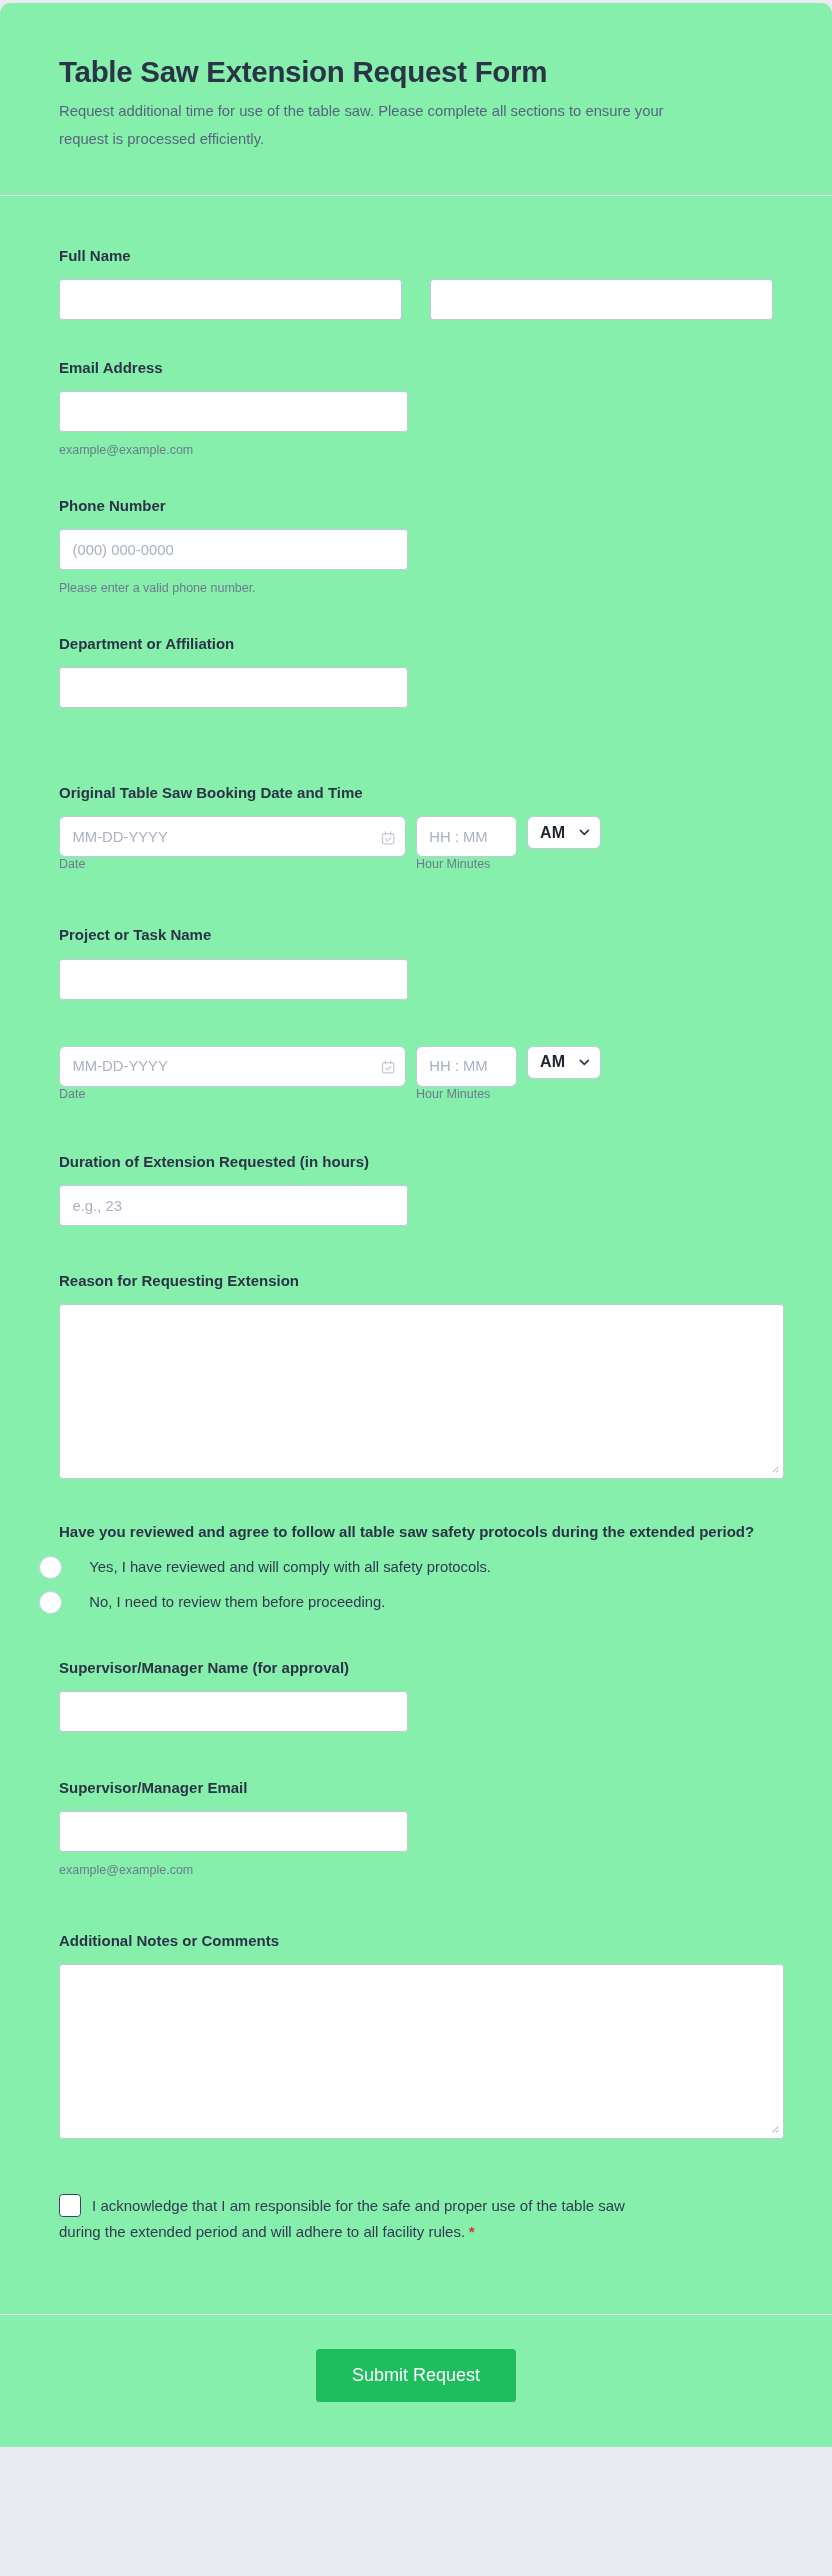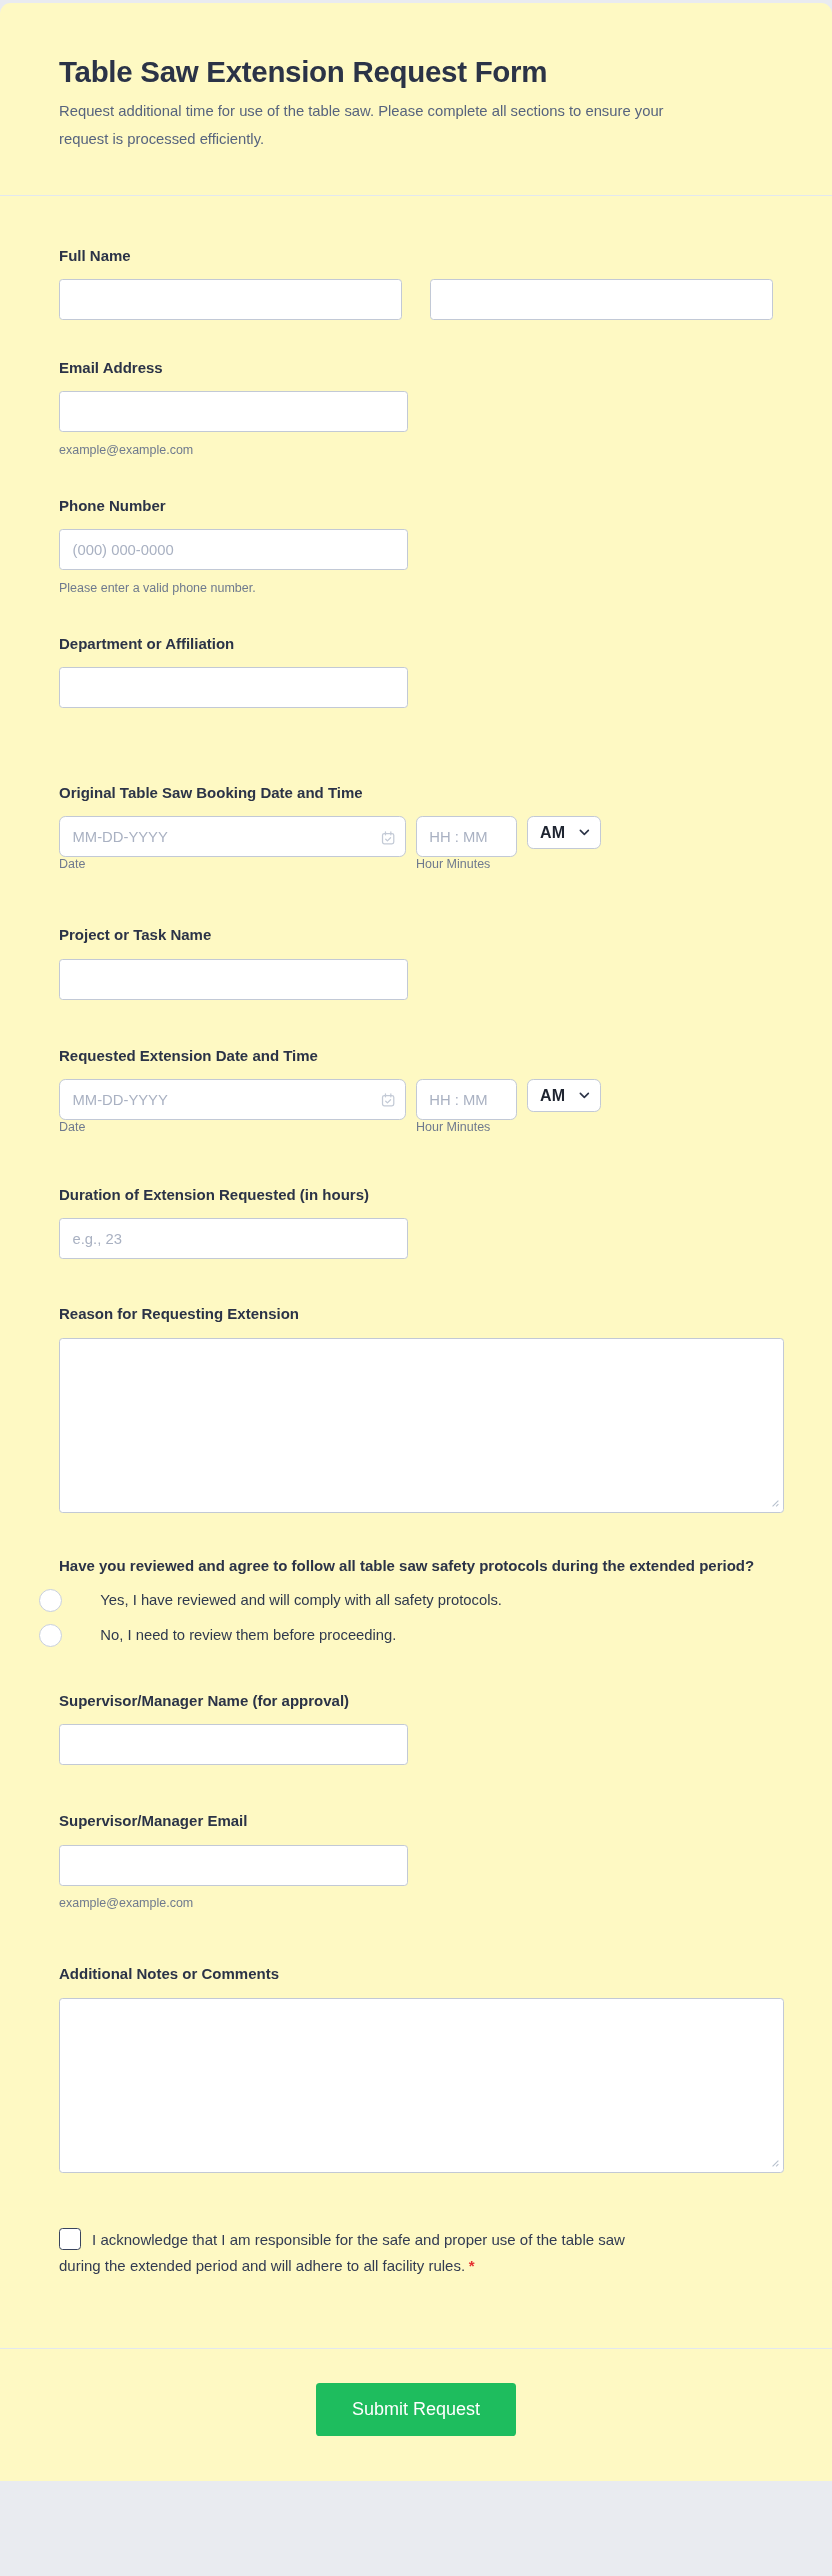--- a/index.html
+++ b/index.html
@@ -3,21 +3,21 @@
 <meta charset="utf-8">
 <style>
   html,body{margin:0;padding:0;}
   body{
     background:#e9ebf0;
     font-family:"Liberation Sans","DejaVu Sans",sans-serif;
     -webkit-font-smoothing:antialiased;
   }
   .page{width:832px;margin:0 auto;}
   .card{
-    width:832px;background:#fef9c3;margin-top:2.7px;
+    width:832px;background:#86efac;margin-top:2.7px;
     border-radius:10.7px 10.7px 0 0;padding-bottom:45px;
   }
   .header{padding:53px 59px 0 59px;}
   .form-title{
     margin:0;font-size:29.5px;line-height:32px;font-weight:700;
     color:#2b3347;letter-spacing:-0.3px;
   }
   .form-subtitle{
     margin:9px 0 0 0;font-size:14.8px;line-height:28px;
     color:#57647e;max-width:626px;
@@ -90,21 +90,21 @@
   .radio-list{margin-top:10.7px;}
   .radio-row{
     display:flex;align-items:center;margin-left:-19.7px;margin-bottom:9.8px;
     cursor:pointer;
   }
   .radio-circle{
     box-sizing:border-box;width:23px;height:23px;border:1.8px solid #c9d0dd;
     border-radius:50%;background:#fff;flex:0 0 auto;
   }
   .radio-label{
-    margin-left:38px;font-size:14.8px;line-height:25px;color:#2f394e;
+    margin-left:27px;font-size:14.8px;line-height:25px;color:#2f394e;
   }
 
   
   .ack-label{max-width:582px;font-size:15px;line-height:26px;color:#323b52;cursor:pointer;display:block;}
   .checkbox{
     box-sizing:border-box;display:inline-block;width:22.4px;height:22.4px;
     border:1.8px solid #39445e;border-radius:3.6px;background:#fff;
     vertical-align:-5.4px;margin-right:10.7px;cursor:pointer;
   }
   .req-star{color:#e53030;font-weight:700;margin-left:3.6px;}
@@ -193,21 +193,20 @@
       </div>
 
       <div class="section s-project">
         <span class="field-label">Project or Task Name</span>
         <div class="row">
           <input type="text" class="text-input w-half" style="">
         </div>
       </div>
 
       <div class="section s-extension">
-        <span class="field-label">Requested Extension Date and Time</span>
         <div class="dt-row">
           <div class="date-wrap">
             <input type="text" class="text-input date-input" placeholder="MM-DD-YYYY" style="">
             <svg class="cal-icon" viewBox="0 0 16 16" fill="none" stroke="#c3cad6" stroke-width="1.4" stroke-linecap="round" stroke-linejoin="round">
               <rect x="1.7" y="2.8" width="12.6" height="11.5" rx="2"></rect>
               <line x1="5" y1="1" x2="5" y2="4.2"></line>
               <line x1="11" y1="1" x2="11" y2="4.2"></line>
               <path d="M5.3 9.2 L7.2 11 L10.7 7.5"></path>
             </svg>
           </div>

